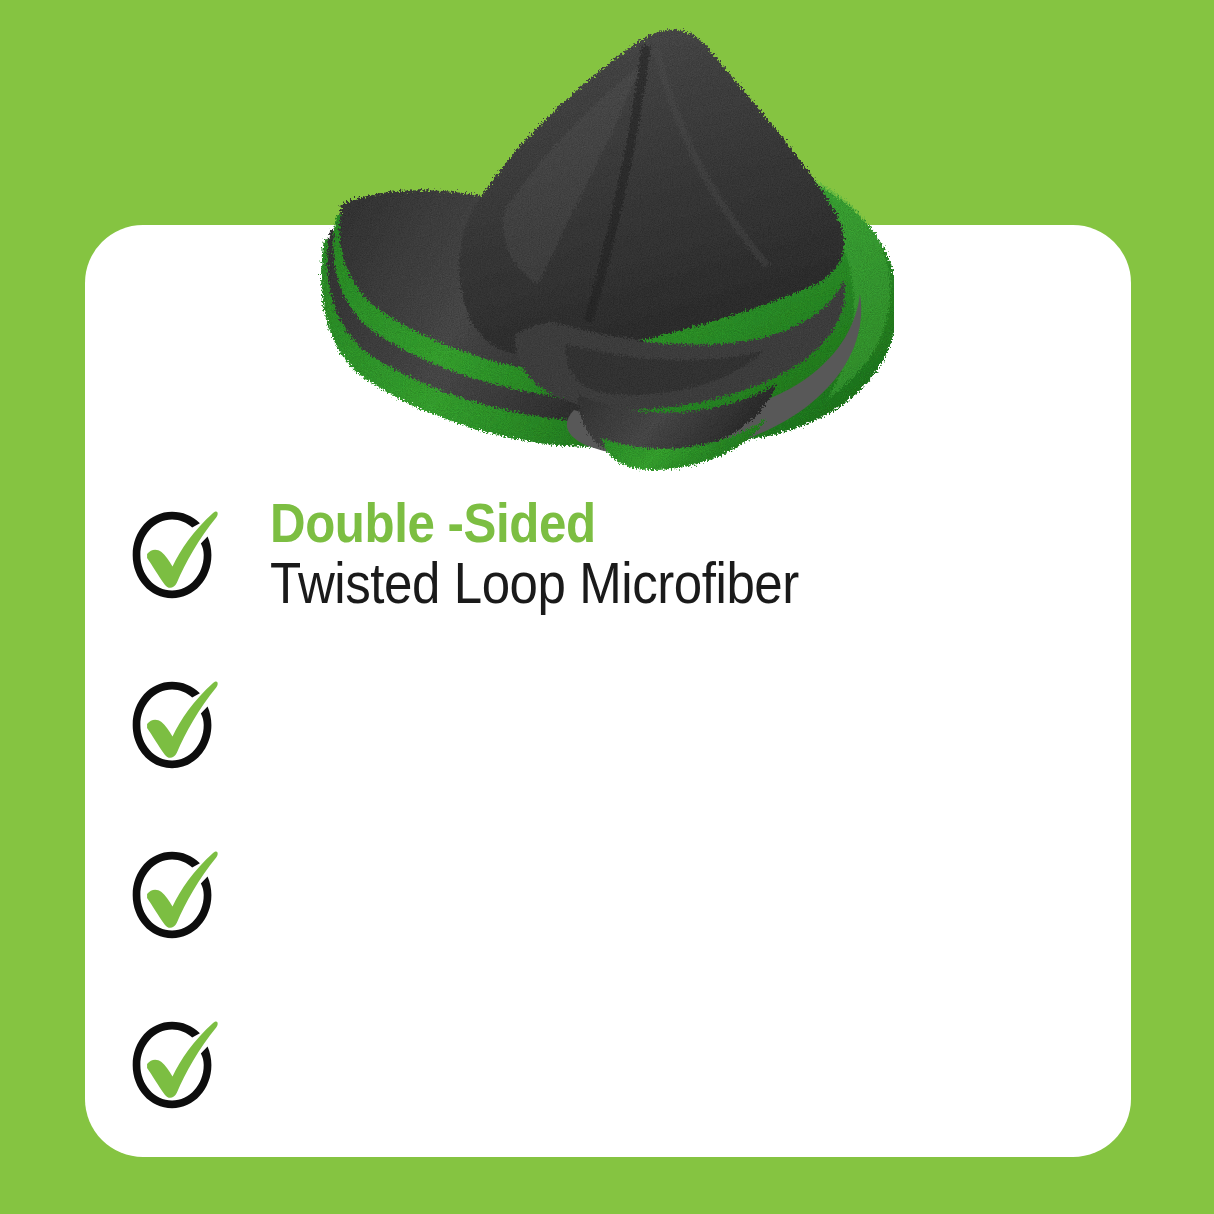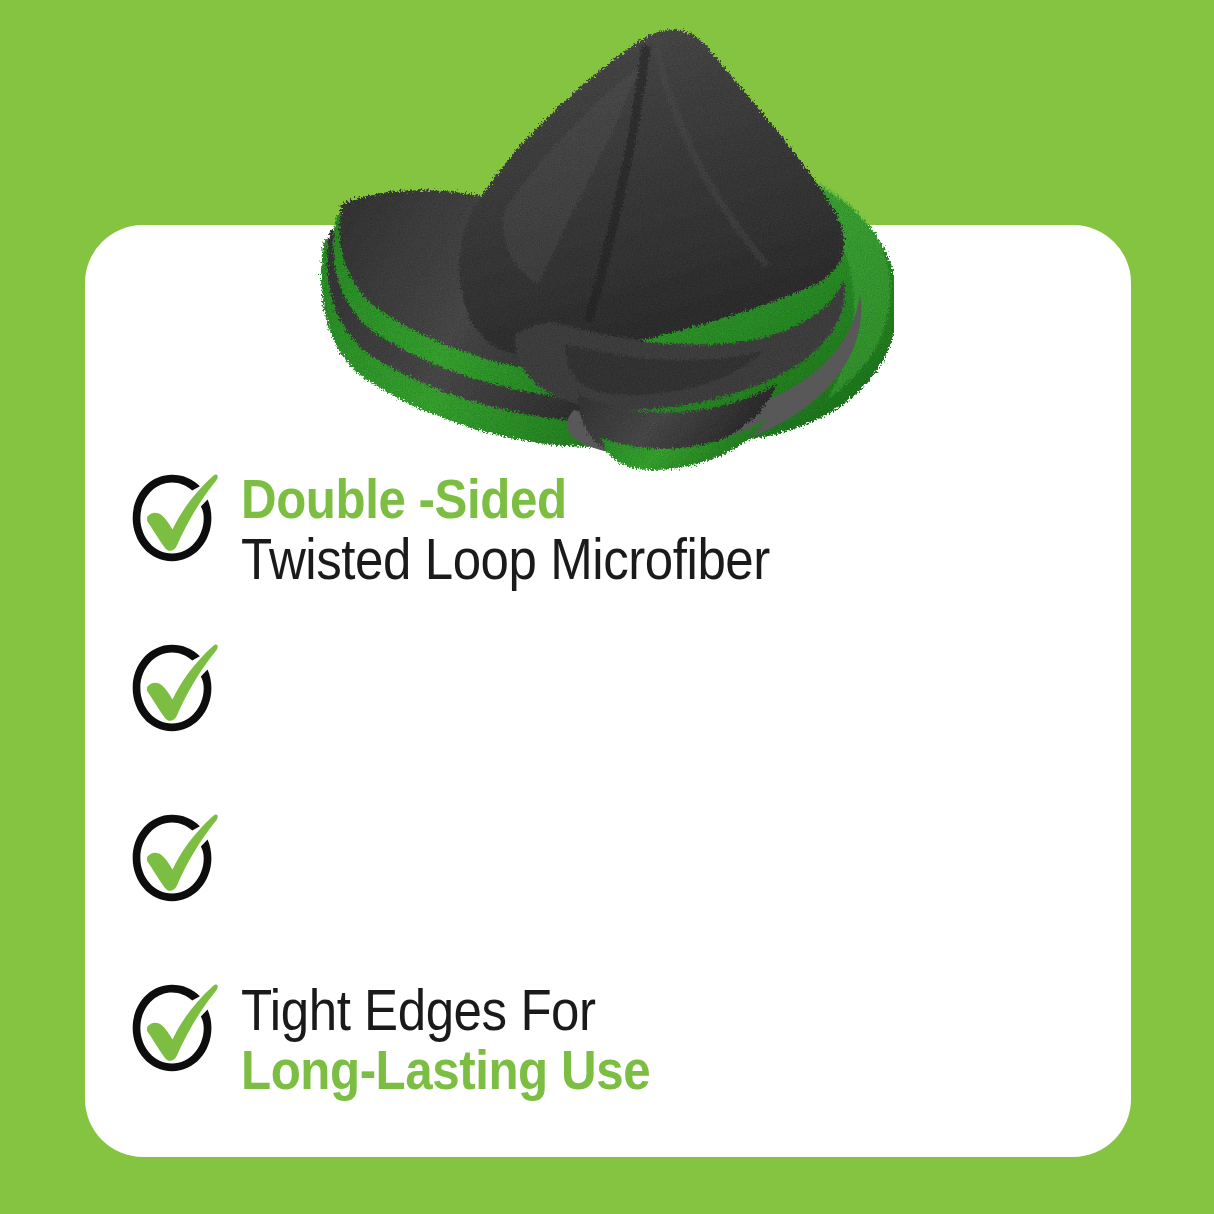--- a/index.html
+++ b/index.html
@@ -32,22 +32,23 @@
 
   
   #features{
     position:absolute;
     left:85px; top:470px;
     width:1046px;
     z-index:4;
   }
   .feature{
     display:flex;
-    align-items:flex-start;
+    align-items:center;
     height:170px;
+    gap:29px;
   }
   .feat-icon{
     flex:0 0 auto;
     width:96px;
     height:96px;
     margin-left:40px;
     margin-right:20px;
     position:relative;
   }
   .feat-icon svg{display:block;width:100%;height:100%;}
@@ -249,19 +250,15 @@
                  C72,95 90,75 90,50 C90,43 88.6,36.4 86,30.6
                  L79,38 C81,41.6 82,45.6 82,50 C82,70.4 67.2,87 49,87
                  C30.8,87 16,70.4 16,50 C16,29.6 30.8,13 49,13
                  C57,13 64.4,16.2 70,21.4 Z" fill="#0D0D0D"></path>
         <path d="M23,49 C27,44 33,43 38,47 C42,50.4 46,56 49.5,62
                  C58,44 71,25 92,6 C96.5,2.2 98,7 95,11
                  C77,33 63,58 54,79 C51,85 45,86 41.5,81
                  C35,72 28,60 23,53 Z" fill="#7CBE42"></path>
       </svg>
     </div>
-    <div class="feat-text">
-      <span class="line plain">Tight Edges For</span>
-      <span class="line accent">Long-Lasting Use</span>
-    </div>
   </div>
 
 </div>
 
 </body></html>

